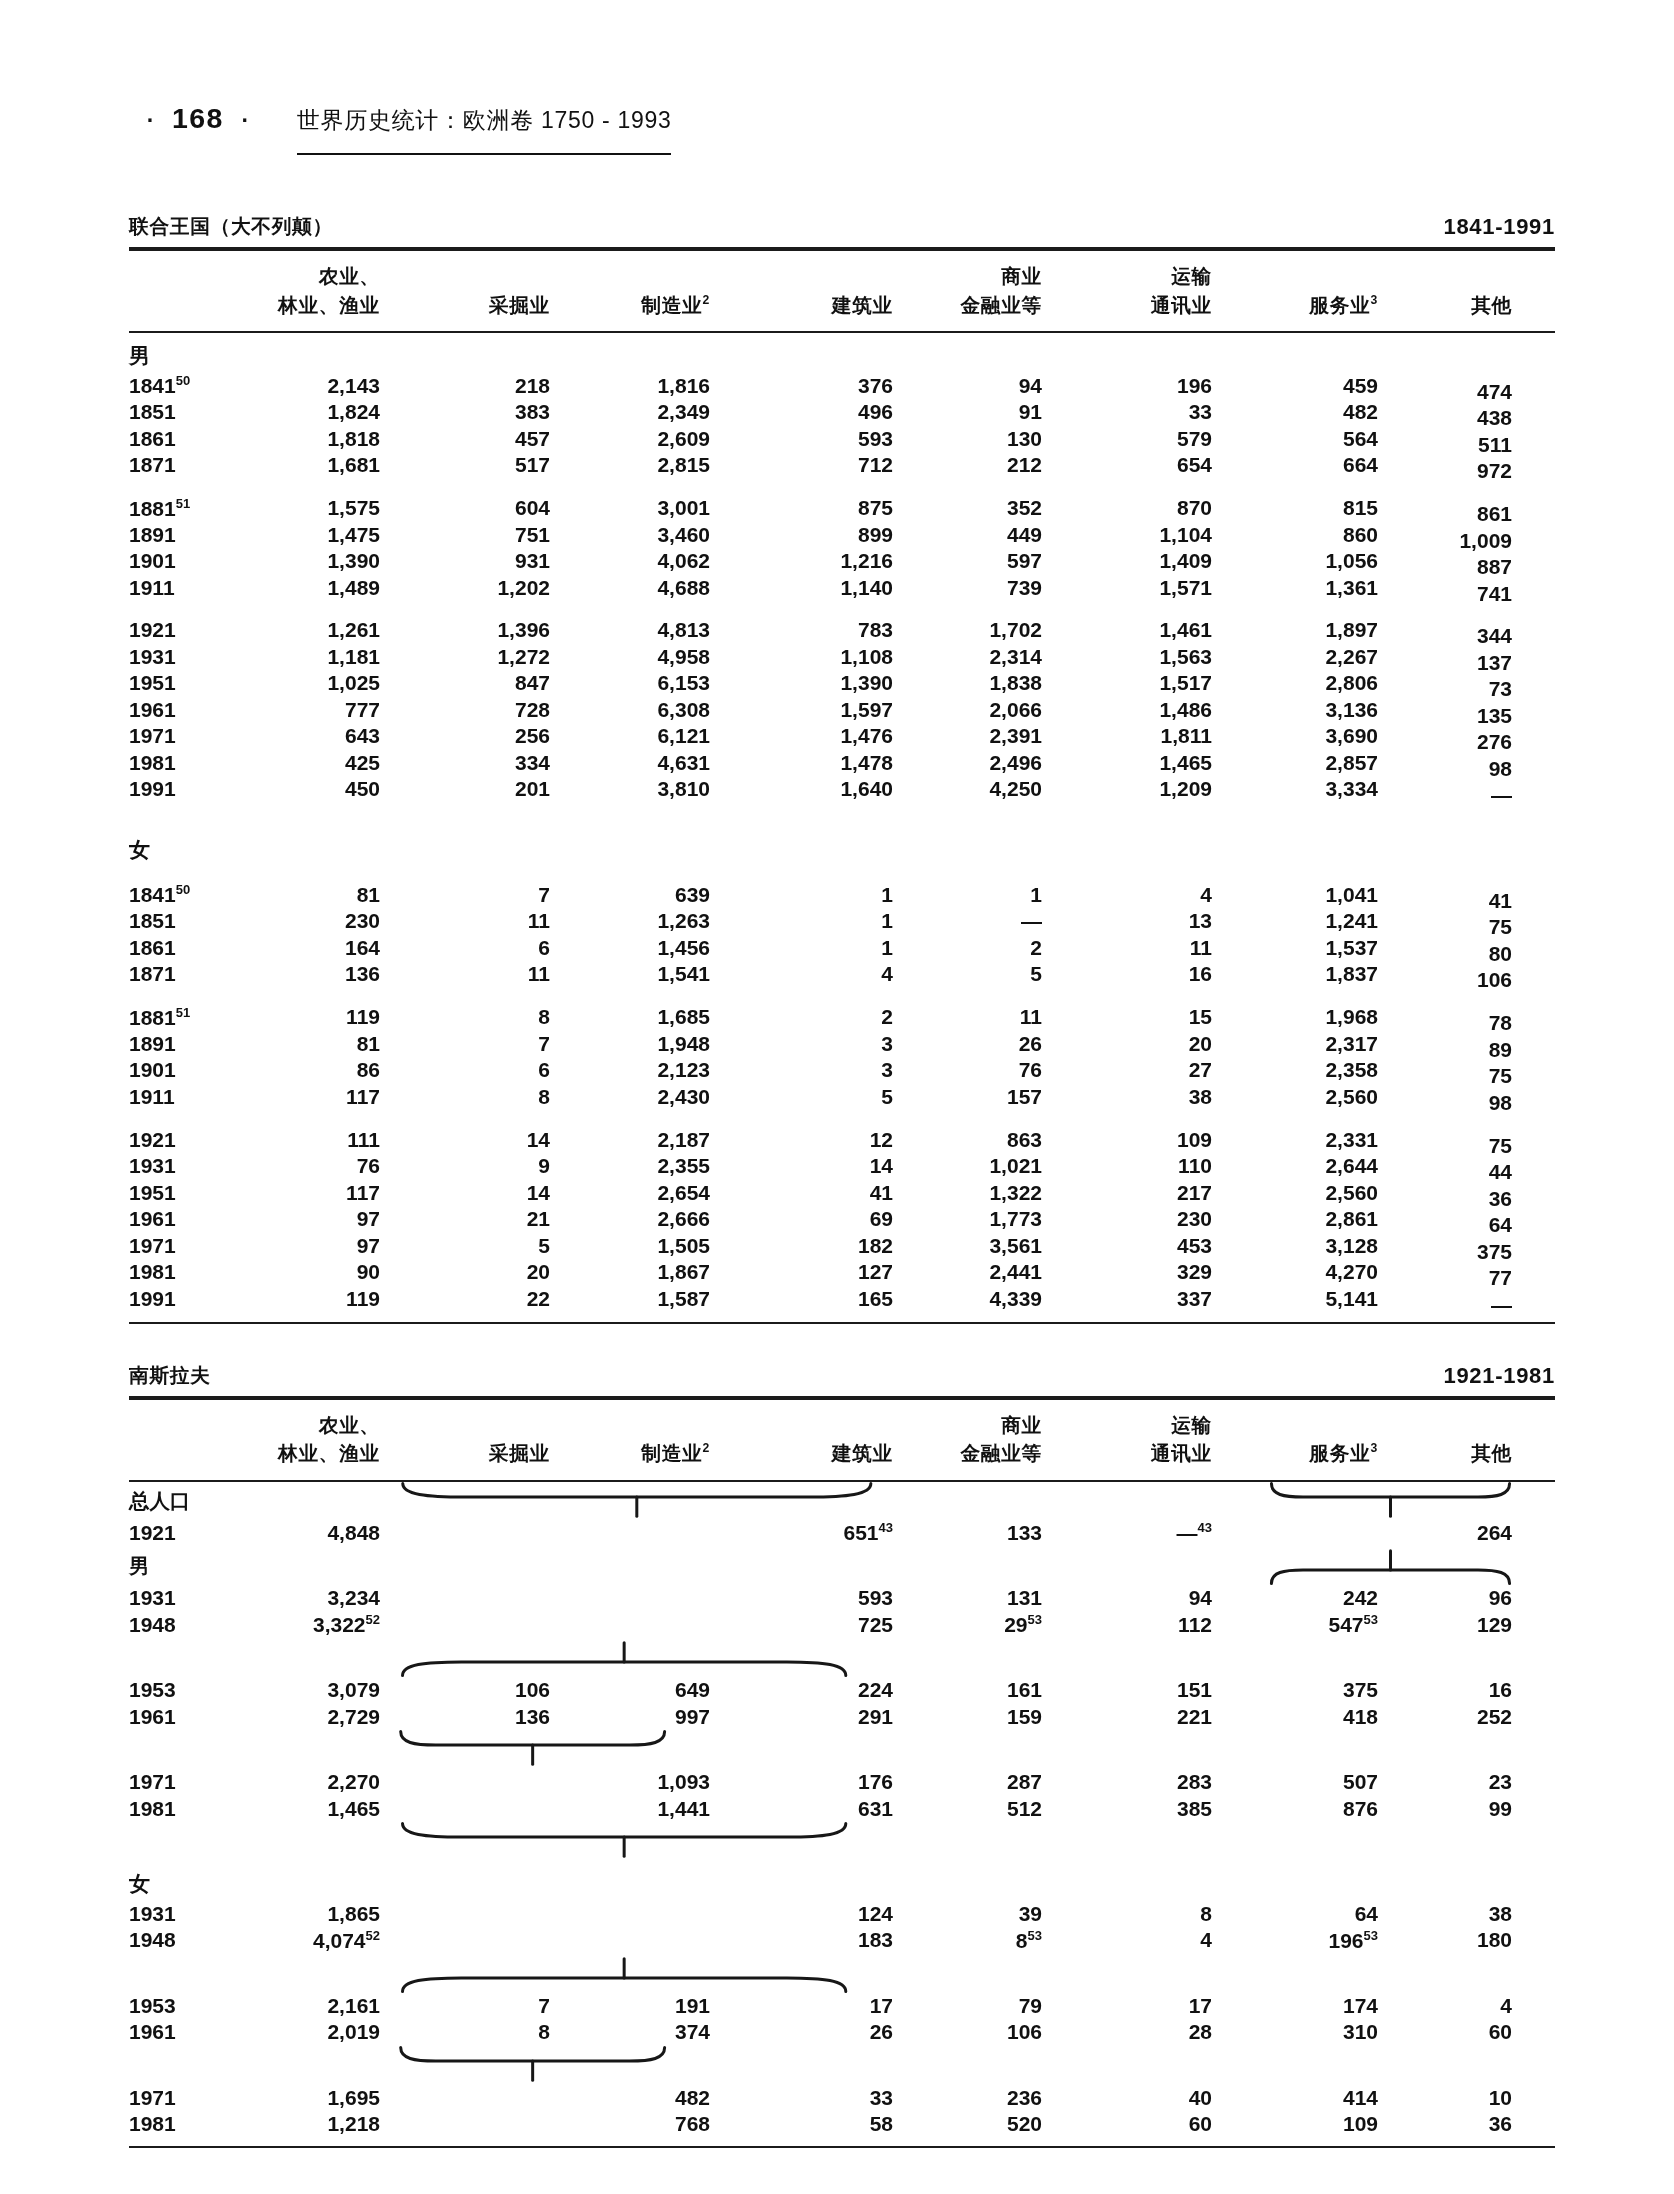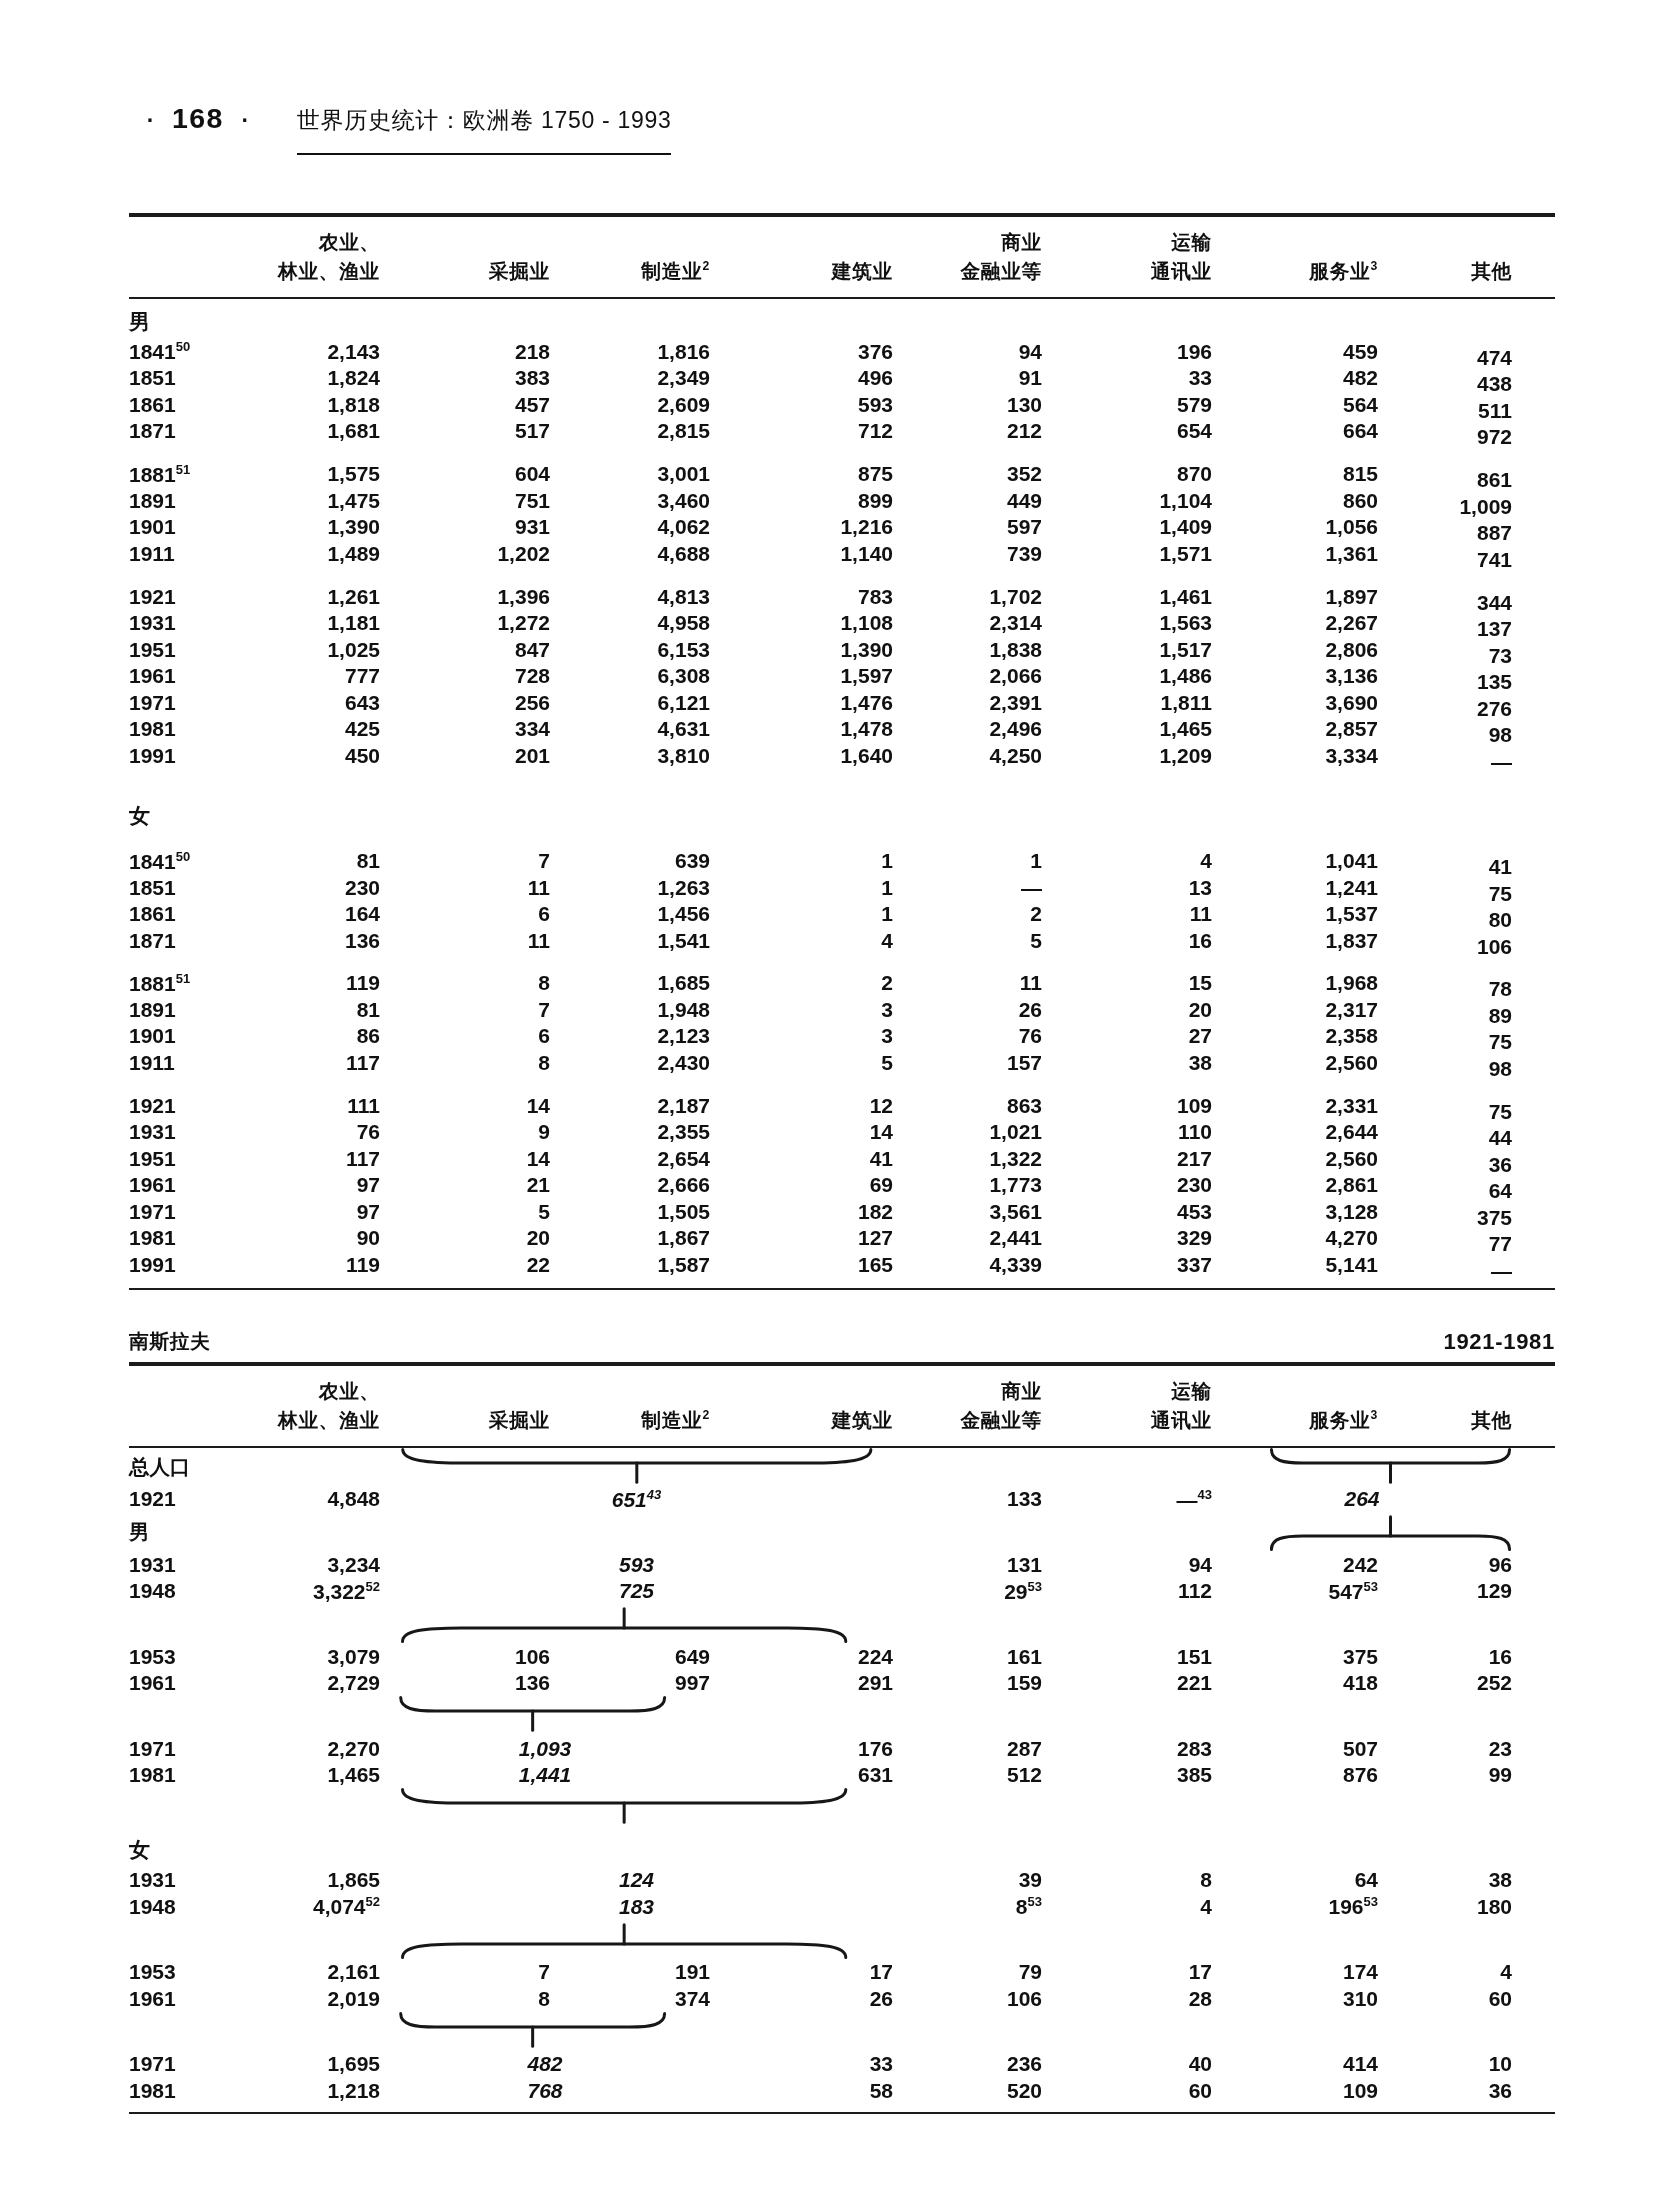--- a/index.html
+++ b/index.html
@@ -43,21 +43,21 @@
   tr.hdr-top{height:41px;}
   tr.hdr-top th{vertical-align:bottom;}
   tr.hdr-bot{height:42px;}
   tr.hdr-bot th{vertical-align:bottom;padding-bottom:12.2px;}
   td{padding:0;font-size:21px;}
   tr.data-row{height:26.5px;}
   td.year{text-align:left;font-weight:700;white-space:nowrap;margin-left:28px;}
   td.year sup{font-size:13px;}
   td.num{text-align:right;font-weight:700;white-space:nowrap;}
   td.num sup{font-size:13px;}
-  td.num.span-c{text-align:center;font-style:italic;}
+  td.num.span-c{}
   td.oth span.v{display:inline-block;transform:translateY(6.1px);}
   tr.label-row td{height:37px;vertical-align:bottom;padding-bottom:2.7px;}
   tr.label-row span{font-size:21px;font-weight:700;}
   tr.spacer td{padding:0;}
   
   tr.brace-row{height:39px;}
   tr.brace-row td{vertical-align:middle;}
   td.row-label{text-align:left;vertical-align:top;}
   td.row-label span{font-size:20.4px;font-weight:700;}
   td.brace-cell{padding:0 17.7px;}
@@ -74,20 +74,24 @@
 <div class="page">
 
   <div class="page-header">
     <span class="dot">·</span>
     <span class="page-num">168</span>
     <span class="dot">·</span>
     <span class="book-title">世界历史统计：欧洲卷 1750 - 1993</span>
   </div>
 
 
+  <div class="caption-row">
+    <span class="region">联合王国（大不列颠）</span>
+    <span class="range">1841-1991</span>
+  </div>
 
   <table class="data-table" id="uk-table">
       <colgroup>
         <col style="width: 122px;">
         <col style="width: 129px;">
         <col style="width: 170px;">
         <col style="width: 160px;">
         <col style="width: 183px;">
         <col style="width: 149px;">
         <col style="width: 170px;">

